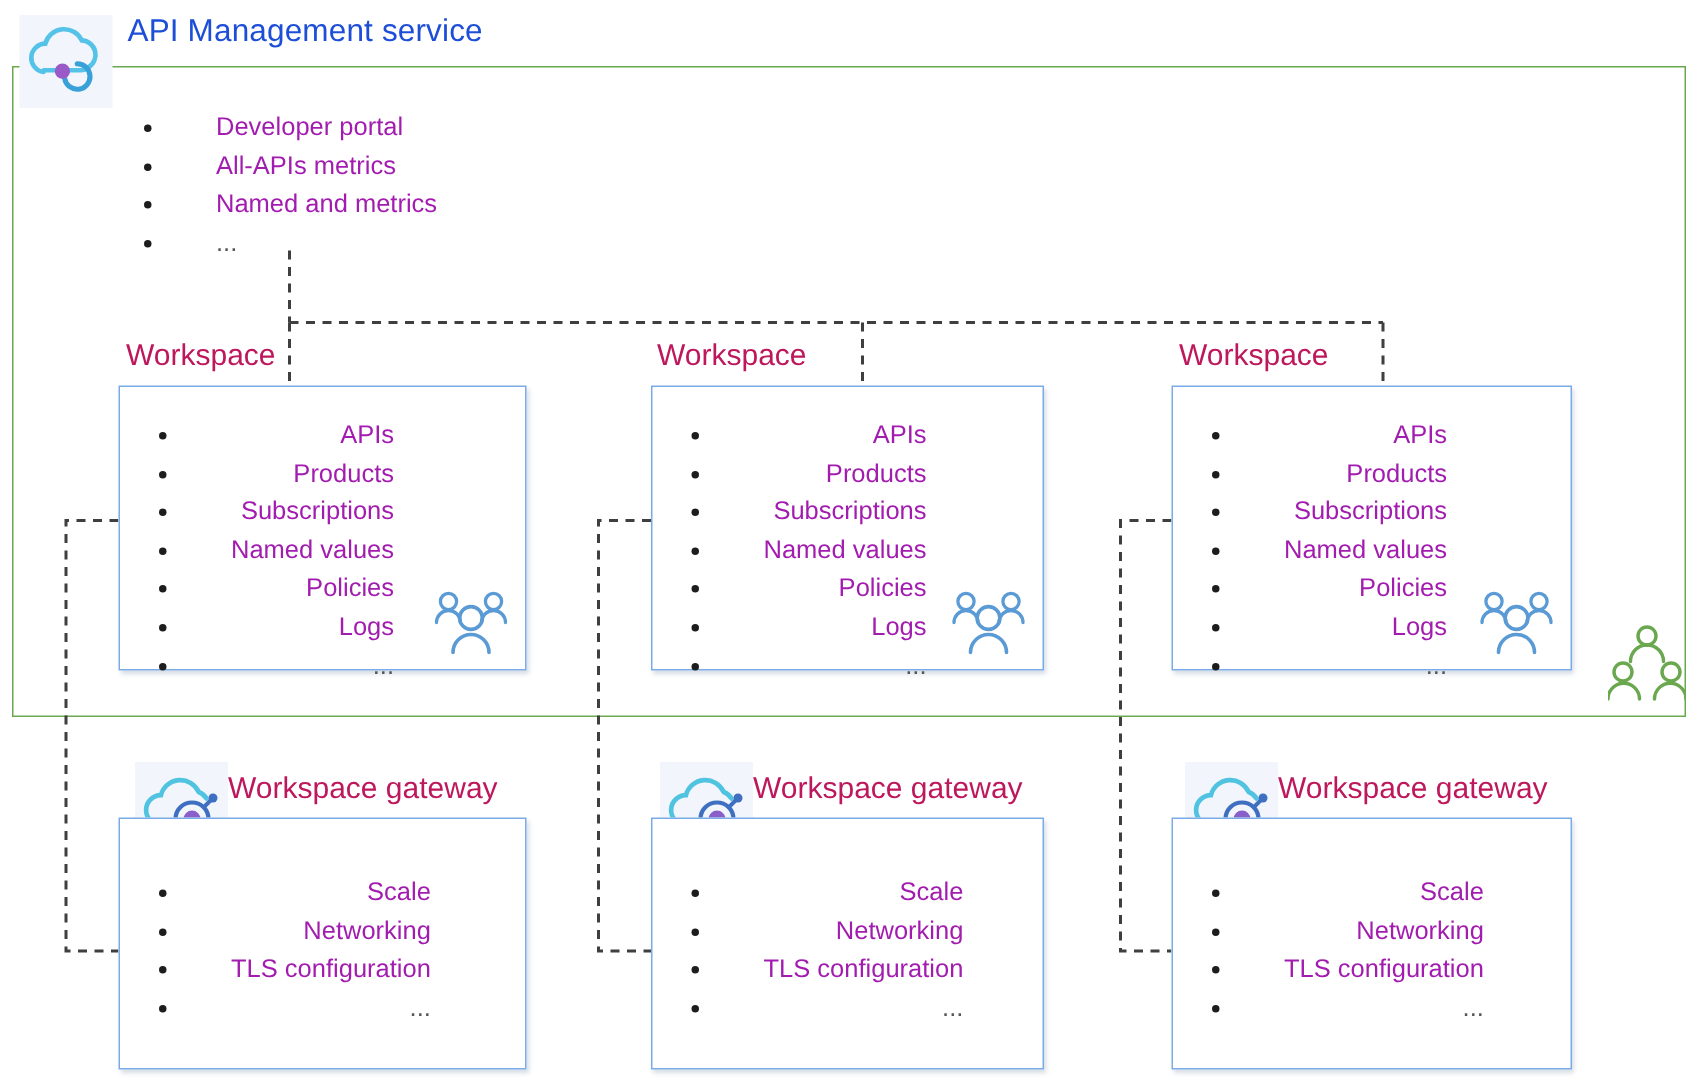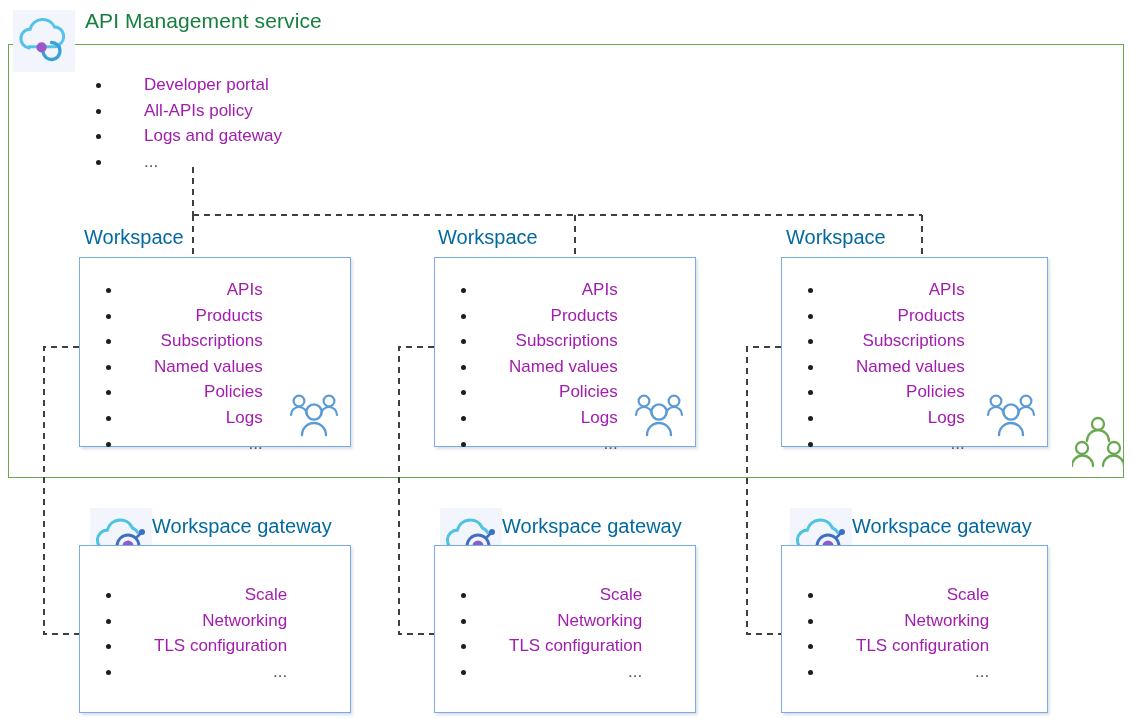--- a/index.html
+++ b/index.html
@@ -21,21 +21,21 @@
     left:8px; top:44px;
     width:1116px; height:434px;
     border:1.6px solid #6aa84f;
     box-sizing:border-box;
     background:#ffffff;
   }
   .service-title{
     position:absolute;
     left:85px; top:9px;
     font-size:21px;
-    color:#15803d;
+    color:#1d4ed8;
     letter-spacing:.1px;
     white-space:nowrap;
   }
 
   
   .icon-tile{
     position:absolute;
     background:#f2f6fc;
     display:block;
   }
@@ -46,21 +46,21 @@
     position:absolute;
     border:1.3px solid #7aabe8;
     box-sizing:border-box;
     background:#ffffff;
     box-shadow:1.5px 2px 3px rgba(120,140,170,.30);
     text-align:right;
   }
   .card-label{
     position:absolute;
     font-size:20px;
-    color:#0369a1;
+    color:#be185d;
     white-space:nowrap;
     text-align:right;
   }
 
   
   .bullets{
     position:absolute;
     list-style:none;
     margin:0; padding:0;
   }
@@ -106,22 +106,22 @@
       <path d="M16 38 a9.5 9.5 0 0 1 1.2 -18.9 a13 13 0 0 1 24.3 -2.2 a9.6 9.6 0 0 1 4.4 17.9" fill="none" stroke="#55c3e8" stroke-width="3.1" stroke-linecap="round"></path>
       <path d="M46 35.2 a9.6 9.6 0 0 1 -5.2 1.6 l-24.6 0" fill="none" stroke="#55c3e8" stroke-width="3.1" stroke-linecap="round"></path>
       <path d="M38.5 32.5 a8.5 8.5 0 1 1 -8.4 9.8" fill="none" stroke="#3aa0d8" stroke-width="3.4" stroke-linecap="round"></path>
       <circle cx="28.6" cy="37.4" r="5.1" fill="#9b59c8"></circle>
     </svg>
   </div>
   <div class="service-title">API Management service</div>
 
   <ul class="bullets" style="left:88px;top:72px;">
     <li>Developer portal</li>
-    <li>All-APIs policy</li>
-    <li>Logs and gateway</li>
+    <li>All-APIs metrics</li>
+    <li>Named and metrics</li>
     <li class="ellipsis">...</li>
   </ul>
 
   <svg id="connectors">
     <g fill="none" stroke="#3f3f3f" stroke-width="2" stroke-dasharray="6,5">
 
       <path d="M193 167 L193 215"></path>
 
       <path d="M193 215 L922 215"></path>
 

